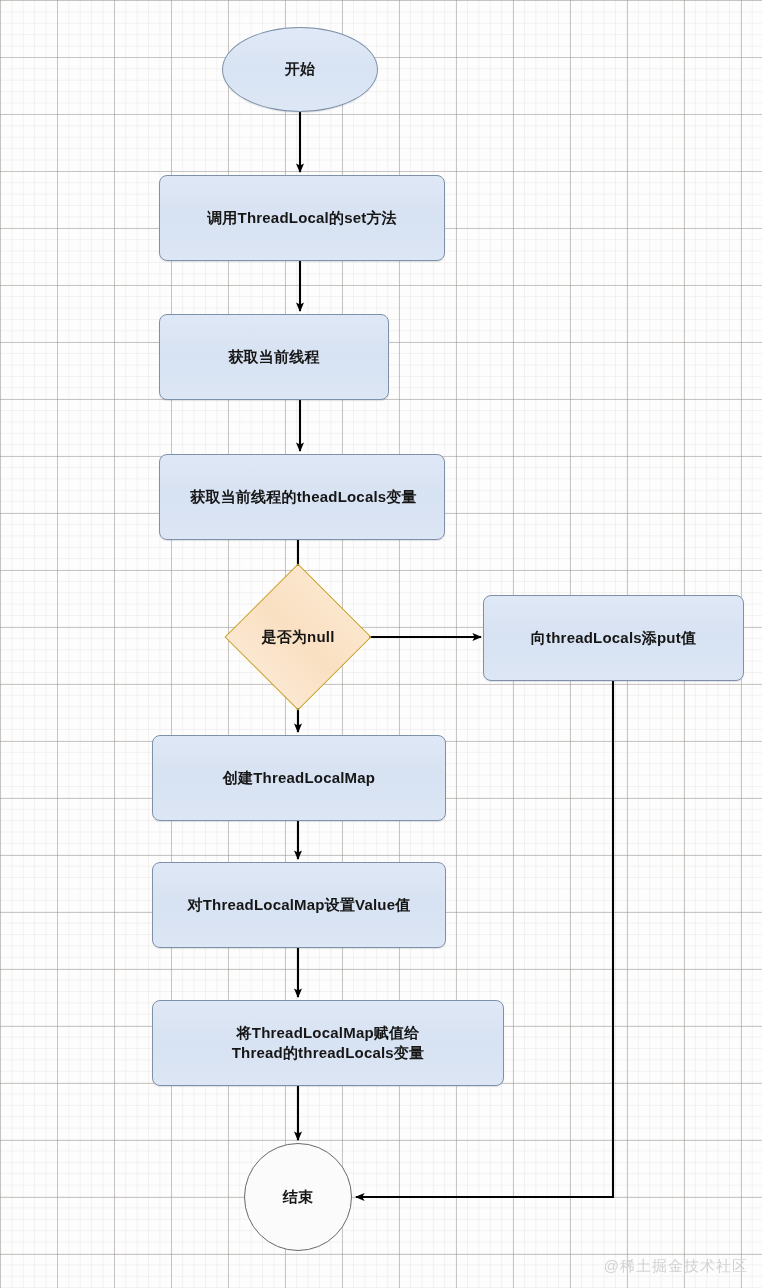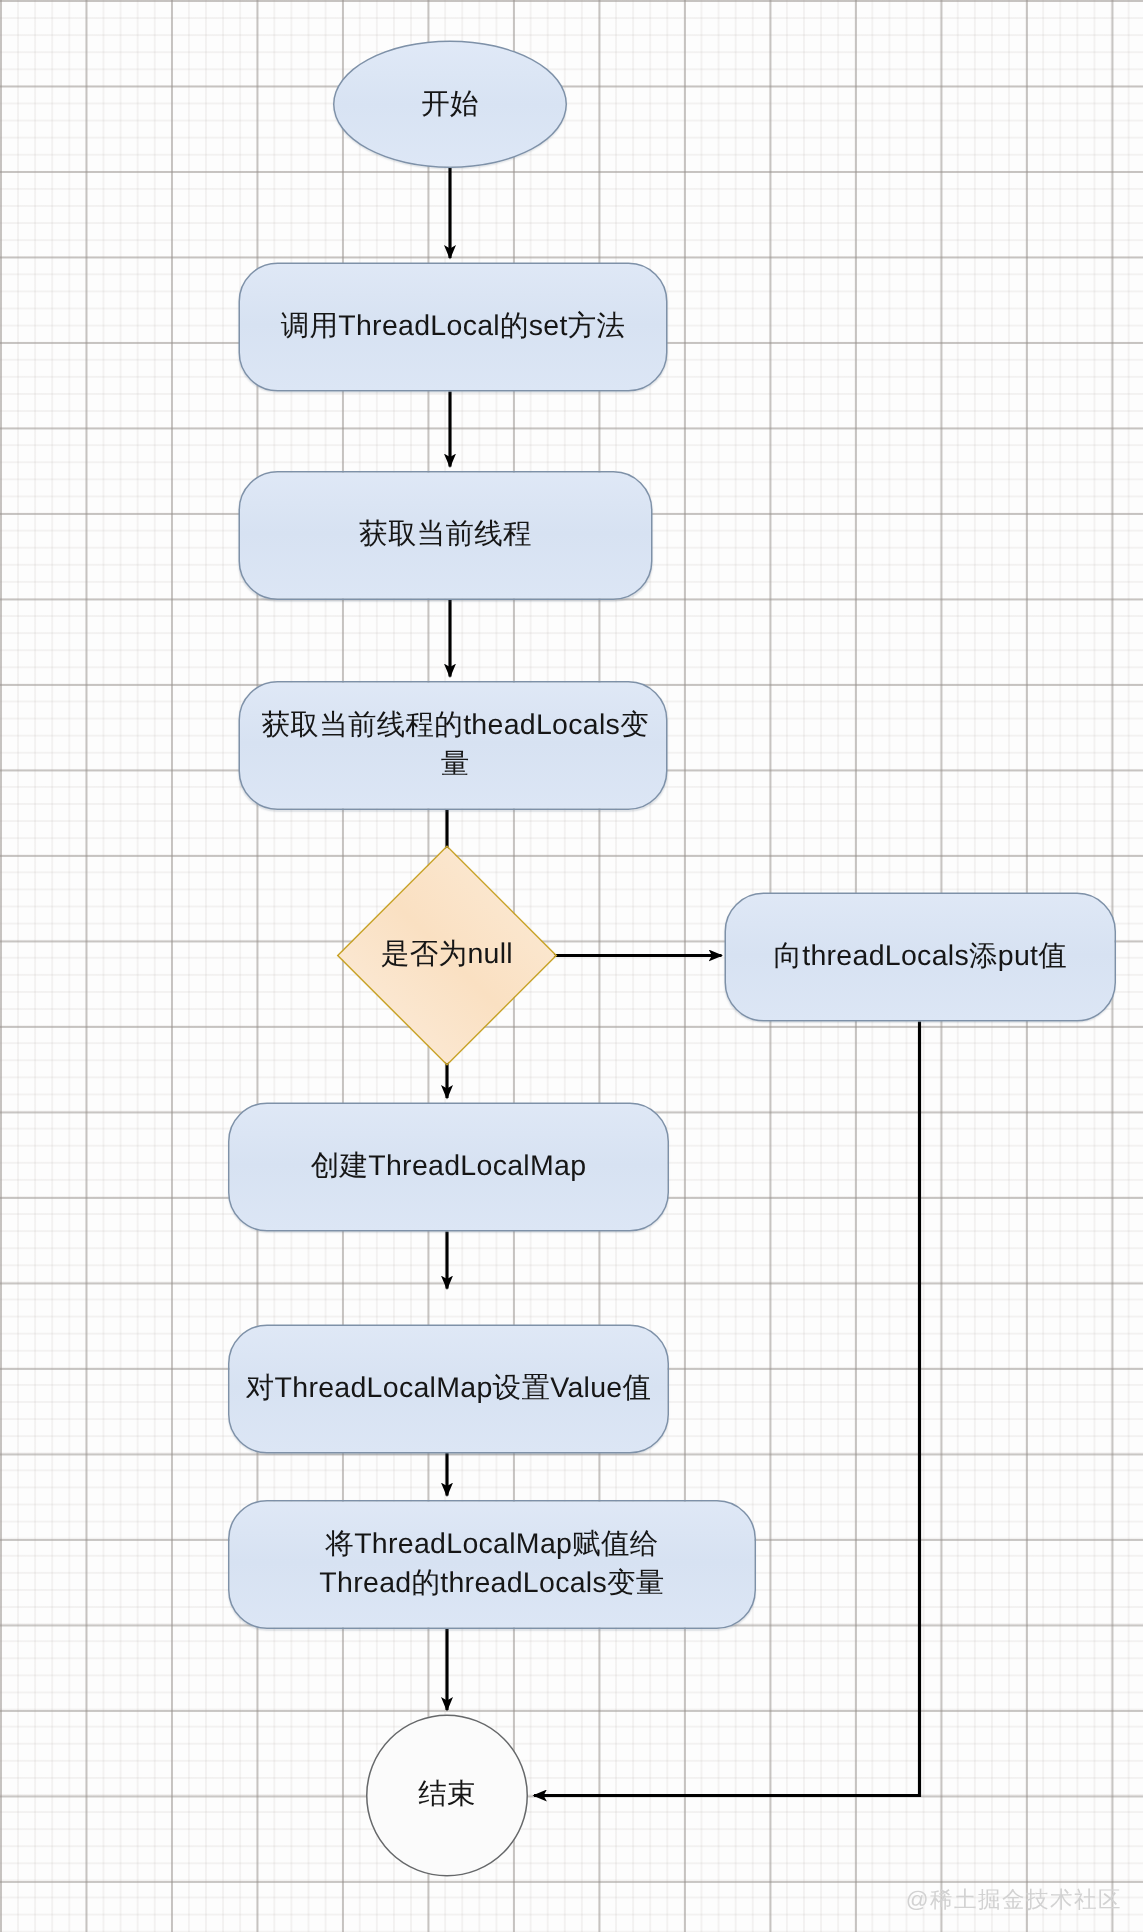--- a/index.html
+++ b/index.html
@@ -38,29 +38,30 @@
     height: 1288px;
     pointer-events: none;
   }
   .node {
     position: absolute;
     display: flex;
     align-items: center;
     justify-content: center;
     text-align: center;
     color: #161616;
-    font-size: 19px;
+    font-size: 15px;
     line-height: 1.35;
     letter-spacing: 0.2px;
     box-sizing: border-box;
+    font-weight: bold;
   }
   
   .node-process {
     border: 1.6px solid #7e91a8;
-    border-radius: 26px;
+    border-radius: 8px;
     background: linear-gradient(to bottom, #dfe8f6 0%, #d7e2f2 48%, #dce6f5 100%);
     box-shadow: 0 1px 1px rgba(90,105,125,0.18);
     padding: 4px 10px;
   }
   
   .node-start {
     border: 1.6px solid #7e91a8;
     border-radius: 50%;
     background: linear-gradient(to bottom, #e0e9f7 0%, #d8e3f3 50%, #dde7f6 100%);
     box-shadow: 0 1px 1px rgba(90,105,125,0.16);
@@ -137,42 +138,42 @@
   </svg>
 
   <div class="node node-start" style="left:222px; top:27px; width:156px; height:85px;">
     <span>开始</span>
   </div>
 
   <div class="node node-process" style="left:159px; top:175px; width:286px; height:86px;">
     <span>调用ThreadLocal的set方法</span>
   </div>
 
-  <div class="node node-process" style="left:159px; top:314px; width:276px; height:86px;">
+  <div class="node node-process" style="left:159px; top:314px; width:230px; height:86px;">
     <span>获取当前线程</span>
   </div>
 
   <div class="node node-process" style="left:159px; top:454px; width:286px; height:86px;padding-left:13px;">
     <span>获取当前线程的theadLocals变量</span>
   </div>
 
   <div class="node node-decision" style="left:246px; top:585px; width:104px; height:104px;">
     <span class="diamond-shape"></span>
     <span class="diamond-label">是否为null</span>
   </div>
 
   <div class="node node-process" style="left:152px; top:735px; width:294px; height:86px;">
     <span>创建ThreadLocalMap</span>
   </div>
 
   <div class="node node-process" style="left:483px; top:595px; width:261px; height:86px;">
     <span>向threadLocals添put值</span>
   </div>
 
-  <div class="node node-process" style="left:152px; top:862px; width:294px; height:86px;margin-top:21px;">
+  <div class="node node-process" style="left:152px; top:862px; width:294px; height:86px;">
     <span>对ThreadLocalMap设置Value值</span>
   </div>
 
   <div class="node node-process" style="left:152px; top:1000px; width:352px; height:86px;">
     <span>
       <span>将ThreadLocalMap赋值给</span><br>
       <span>Thread的threadLocals变量</span>
     </span>
   </div>
 

